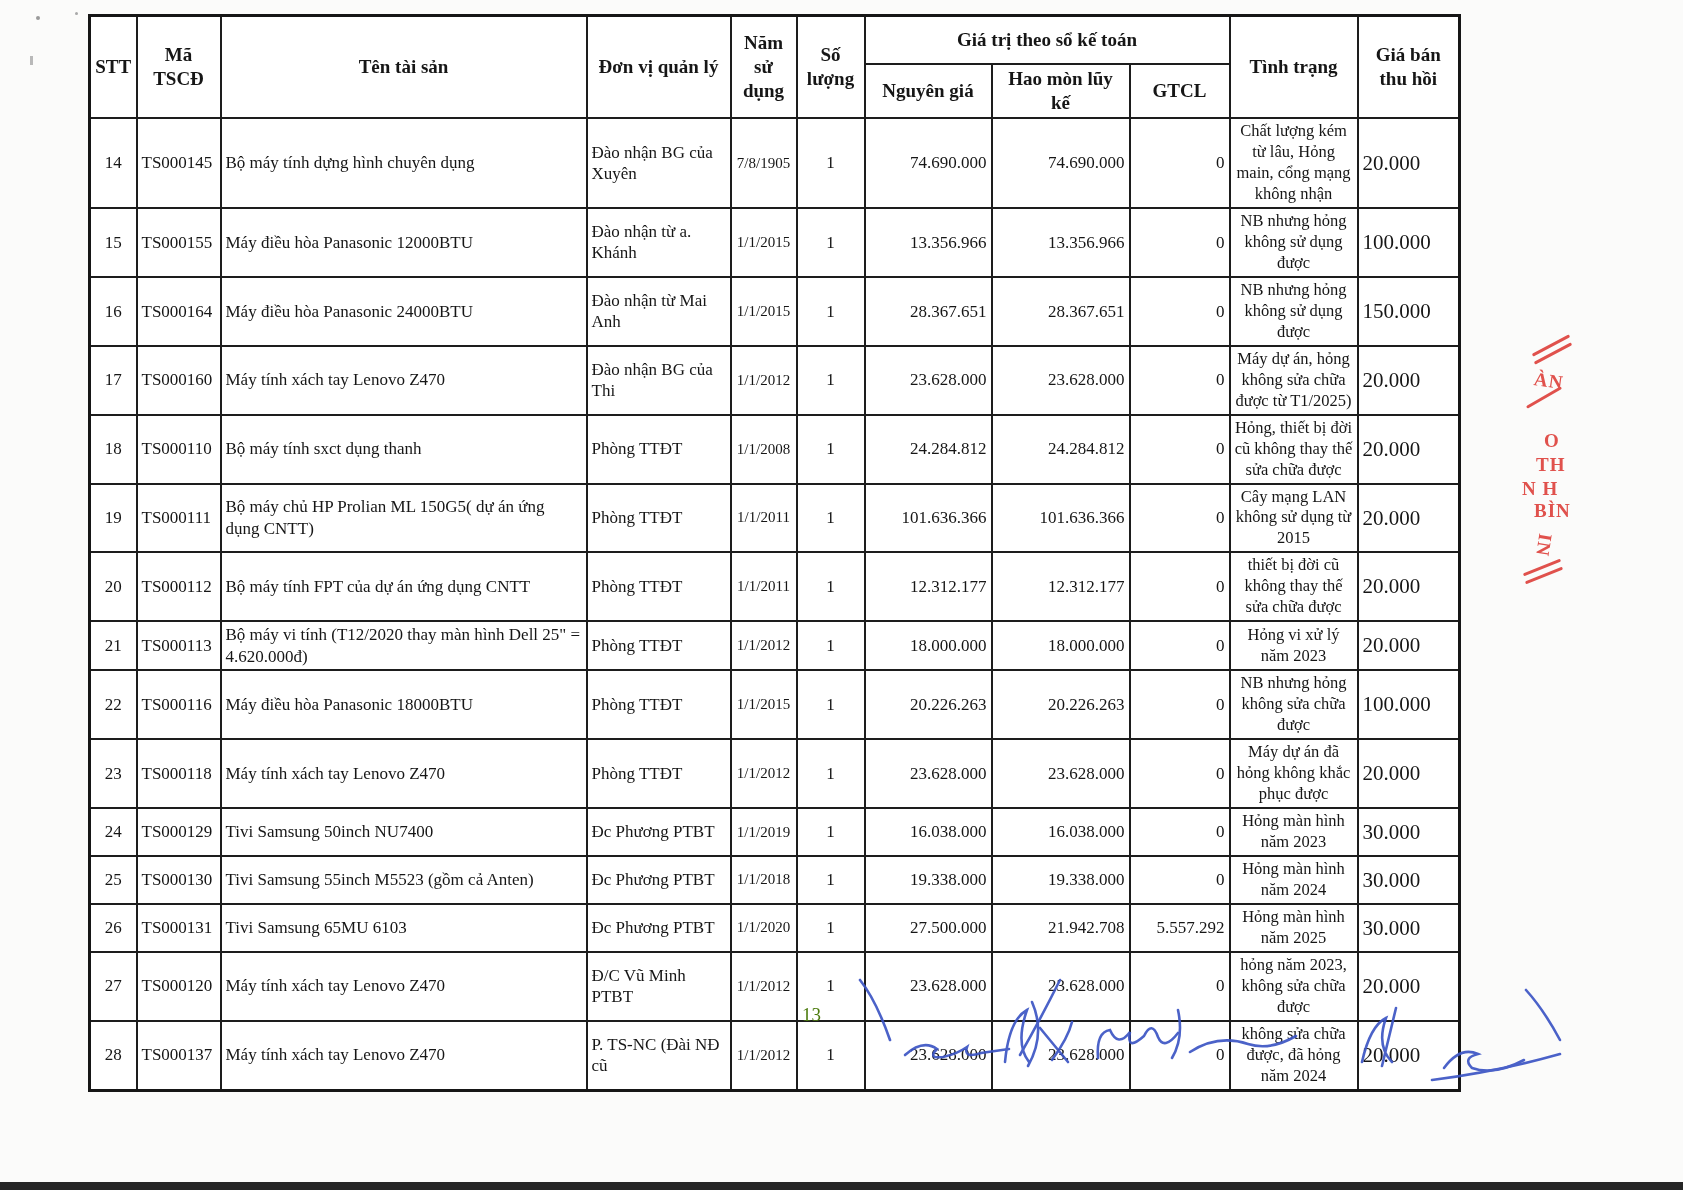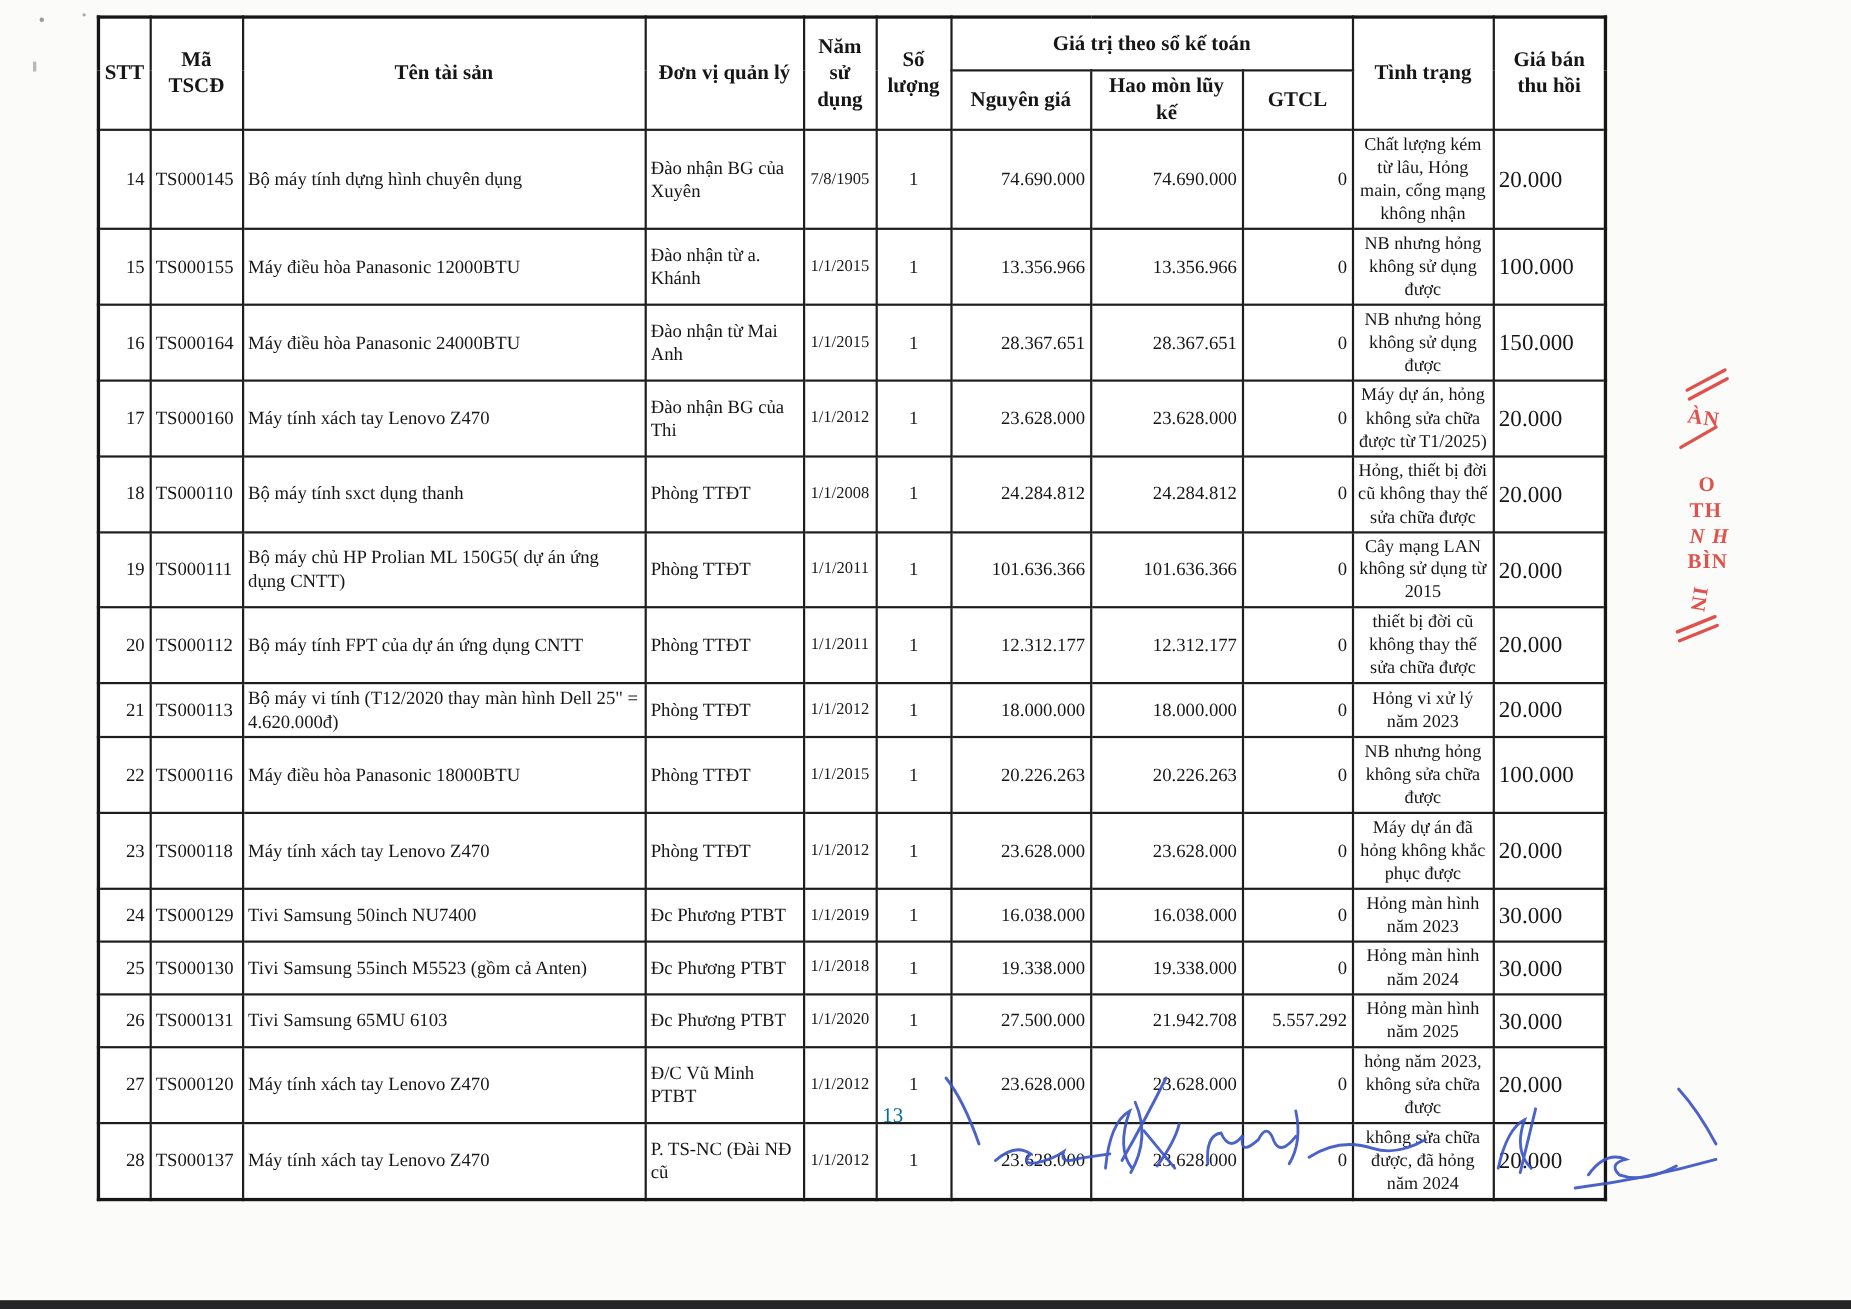--- a/index.html
+++ b/index.html
@@ -24,45 +24,45 @@
     overflow:hidden;
   }
   table.assets{border:3px solid #161616;}
   thead th{
     font-weight:bold;font-size:19px;text-align:center;vertical-align:middle;
     padding:4px 2px;
   }
   thead tr.tier1 th{height:42px;}
   thead tr.tier2 th{height:40px;}
   td{font-size:17px;}
-  .c-stt{text-align:right;vertical-align:bottom;padding-bottom:7px;}
+  .c-stt{text-align:center;vertical-align:bottom;padding-bottom:7px;}
   .c-ma{text-align:left;vertical-align:middle;padding-left:5px;white-space:nowrap;}
   .c-ten{text-align:left;vertical-align:middle;padding-left:6px;}
   .c-donvi{vertical-align:bottom;padding-bottom:3px;margin-left:38px;}
   .c-nam{text-align:center;vertical-align:middle;font-size:15px;}
   .c-sl{text-align:center;vertical-align:bottom;padding-bottom:6px;}
   .c-money{text-align:right;vertical-align:middle;padding-right:3px;white-space:nowrap;}
   .c-tinhtrang{text-align:center;vertical-align:middle;font-size:16.5px;padding:2px 3px;}
   .c-giaban{text-align:left;vertical-align:bottom;font-size:21px;padding:0 6px 5px 0;white-space:nowrap;}
   tbody tr{min-height:44px;}
   
   .page-number{
-    position:absolute;left:802px;top:1004px;font-size:19px;color:#0369a1;
+    position:absolute;left:802px;top:1004px;font-size:19px;color:#4d7c0f;
   }
   
   .stamp{position:absolute;left:1520px;top:338px;width:163px;height:250px;color:#e0514c;}
   .stamp .frag{
     position:absolute;font-weight:bold;font-size:19px;letter-spacing:1px;
     font-family:"Liberation Serif","DejaVu Serif",serif;
   }
   .stamp .ln{position:absolute;background:#e0514c;border-radius:2px;}
   .f0{left:14px;top:32px;transform:rotate(8deg);}
   .f1{left:24px;top:92px;}
   .f2{left:16px;top:116px;}
-  .f3{left:16px;top:140px;font-style:italic;}
+  .f3{left:2px;top:140px;}
   .f4{left:14px;top:162px;}
   .f5{left:12px;top:196px;transform:rotate(99deg);display:inline-block;}
   .l1{left:10px;top:6px;width:42px;height:3px;transform:rotate(-28deg);}
   .l2{left:12px;top:14px;width:42px;height:3px;transform:rotate(-28deg);}
   .l3{left:4px;top:58px;width:40px;height:3px;transform:rotate(-30deg);}
   .l4{left:2px;top:228px;width:40px;height:3px;transform:rotate(-22deg);}
   .l5{left:4px;top:236px;width:40px;height:3px;transform:rotate(-22deg);}
   
   .signatures{position:absolute;left:0;top:0;pointer-events:none;}
   

